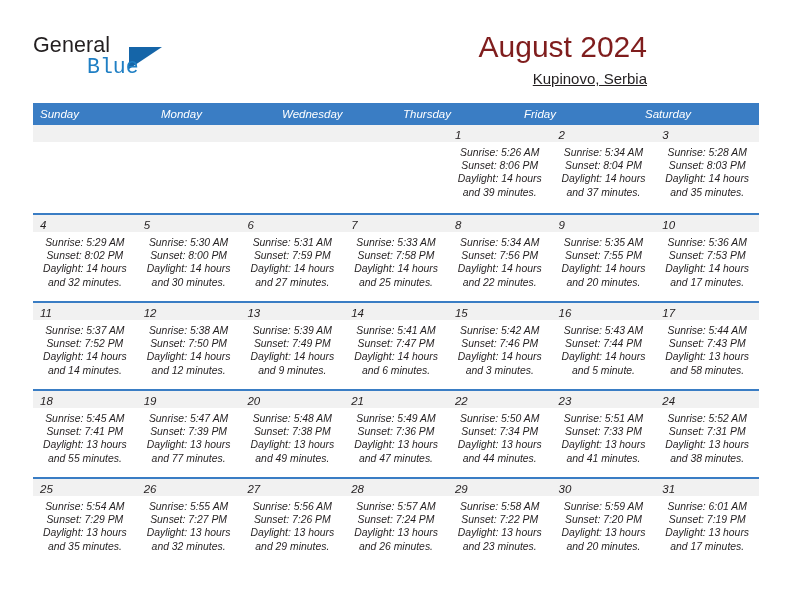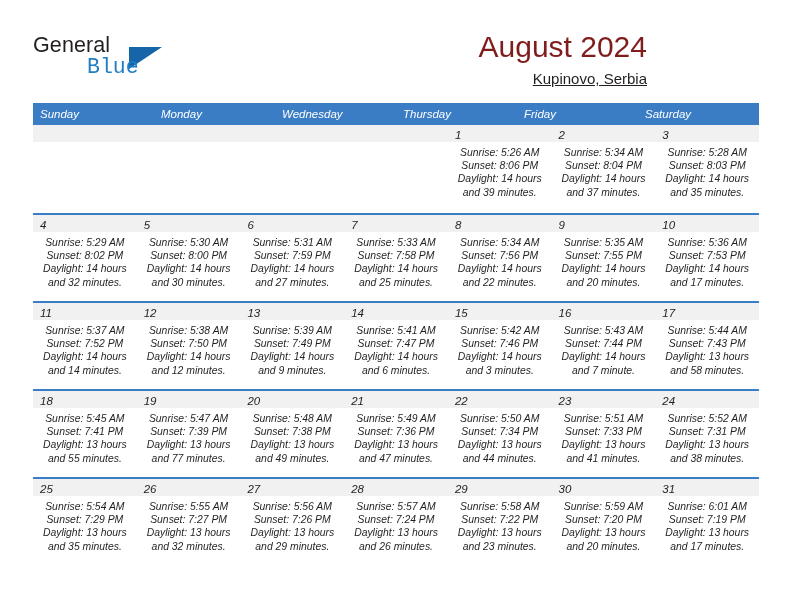--- a/index.html
+++ b/index.html
@@ -335,21 +335,21 @@
               <div class="day-line">Daylight: 14 hours</div>
               <div class="day-line">and 3 minutes.</div>
             </div>
           </div>
           <div class="day-cell">
             <div class="day-number-band"><span class="day-number">16</span></div>
             <div class="day-body">
               <div class="day-line">Sunrise: 5:43 AM</div>
               <div class="day-line">Sunset: 7:44 PM</div>
               <div class="day-line">Daylight: 14 hours</div>
-              <div class="day-line">and 7 minute.</div>
+              <div class="day-line">and 5 minute.</div>
             </div>
           </div>
           <div class="day-cell">
             <div class="day-number-band"><span class="day-number">17</span></div>
             <div class="day-body">
               <div class="day-line">Sunrise: 5:44 AM</div>
               <div class="day-line">Sunset: 7:43 PM</div>
               <div class="day-line">Daylight: 13 hours</div>
               <div class="day-line">and 58 minutes.</div>
             </div>

